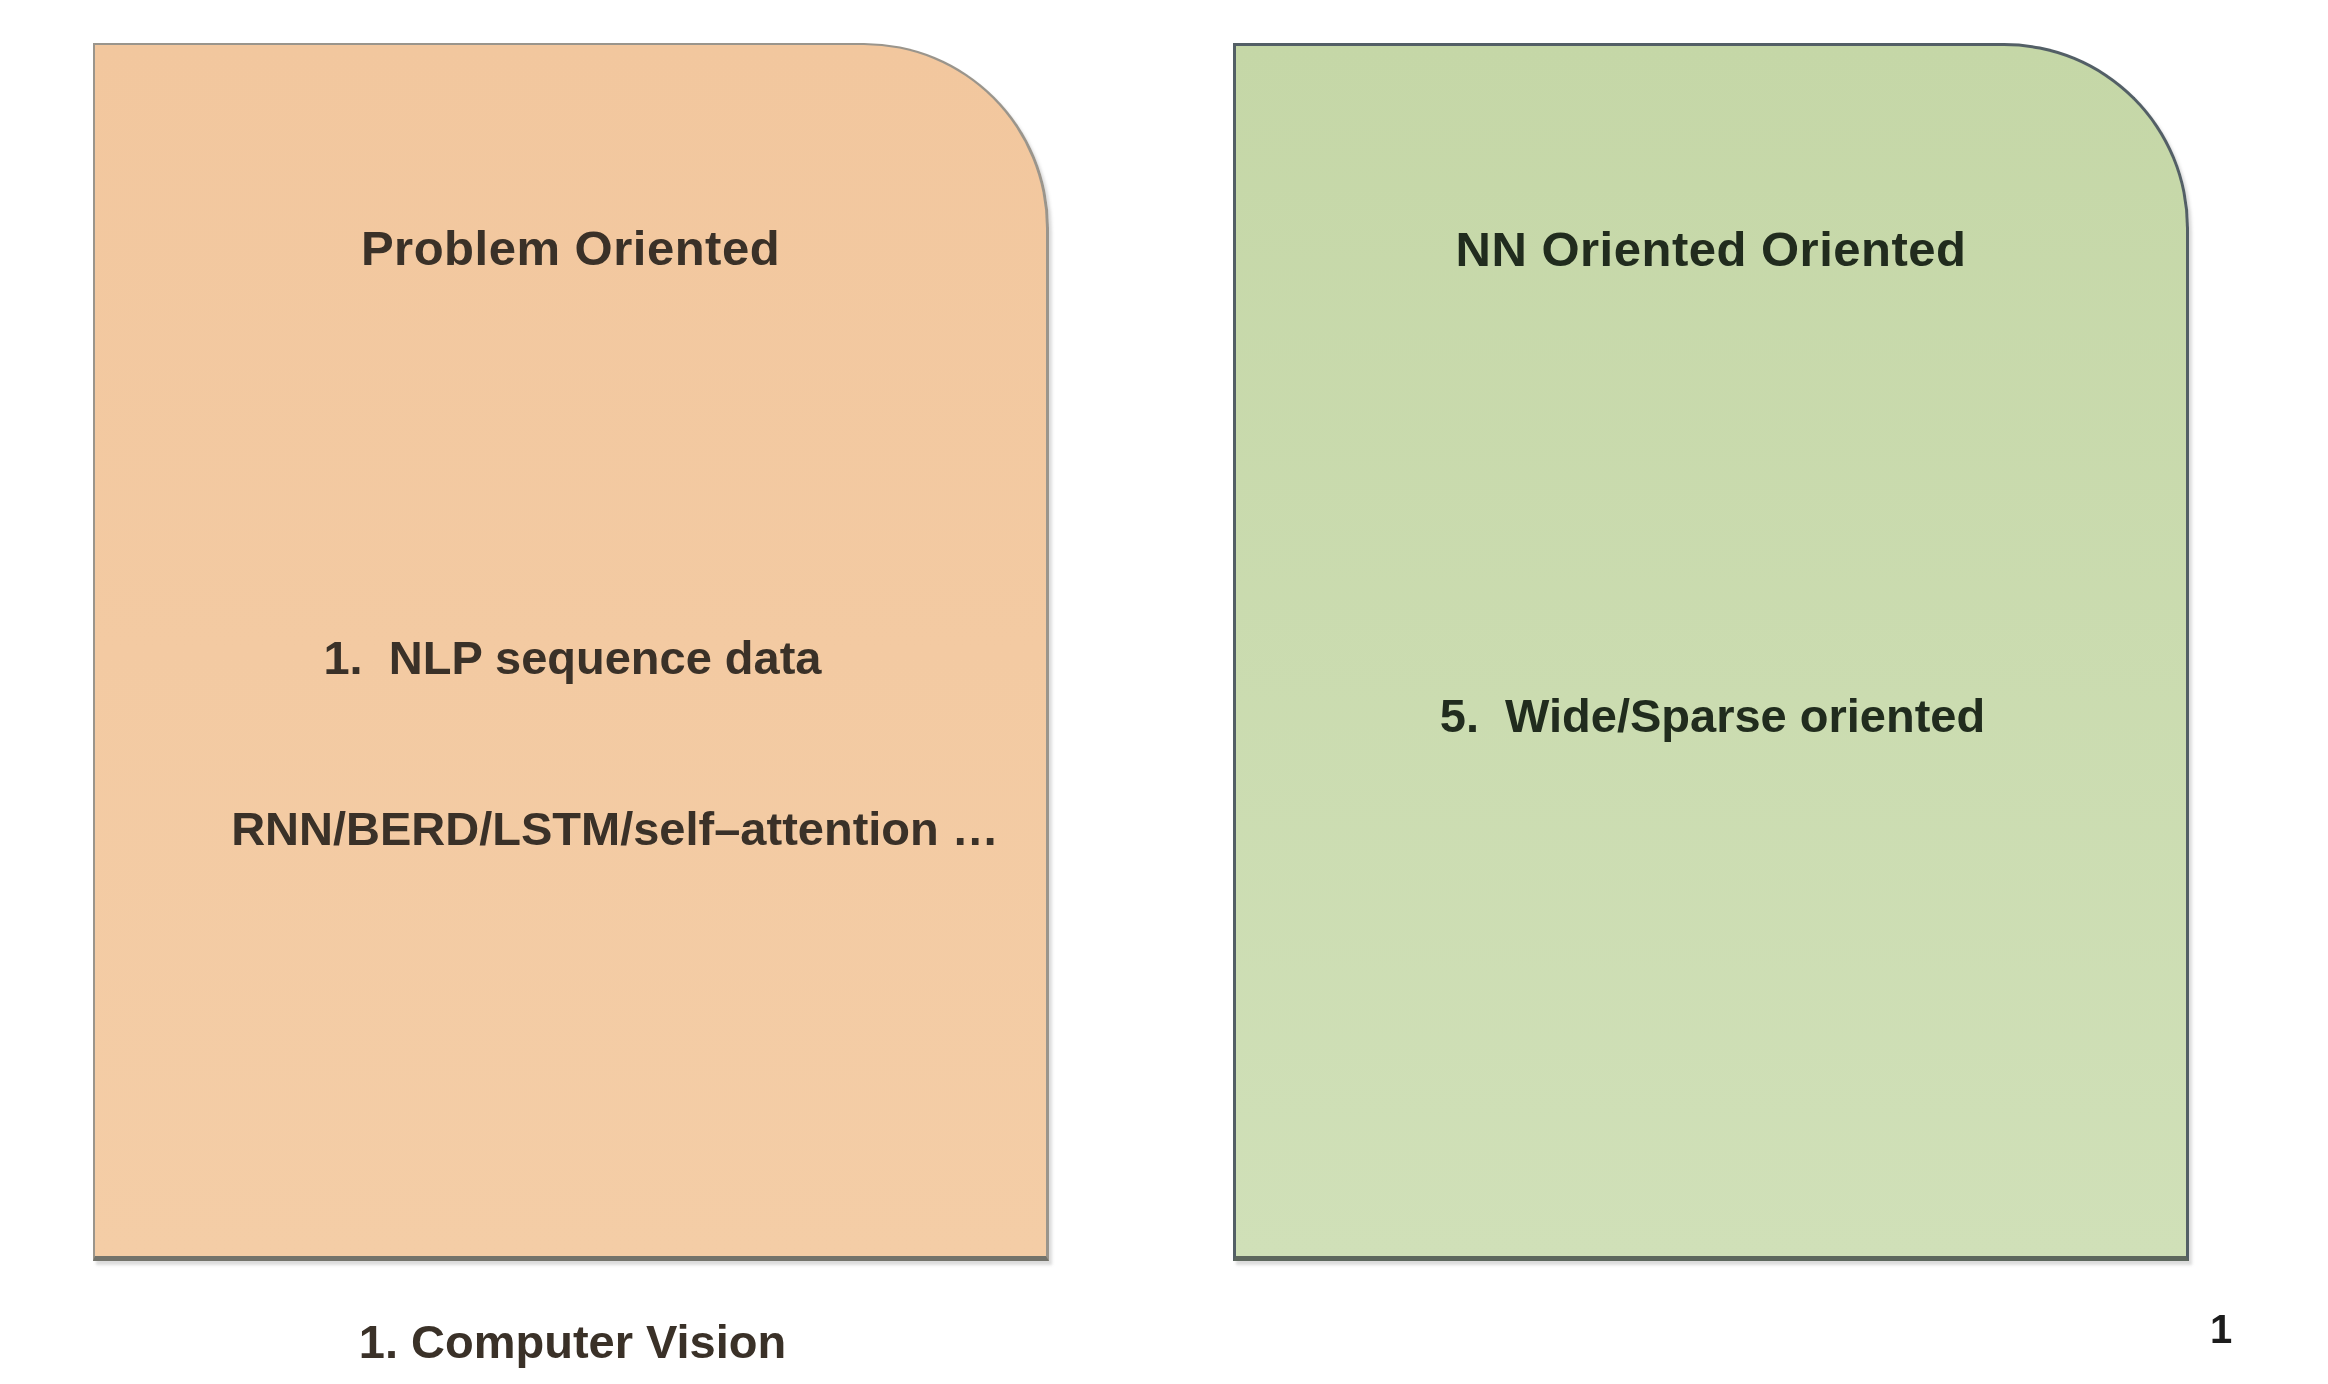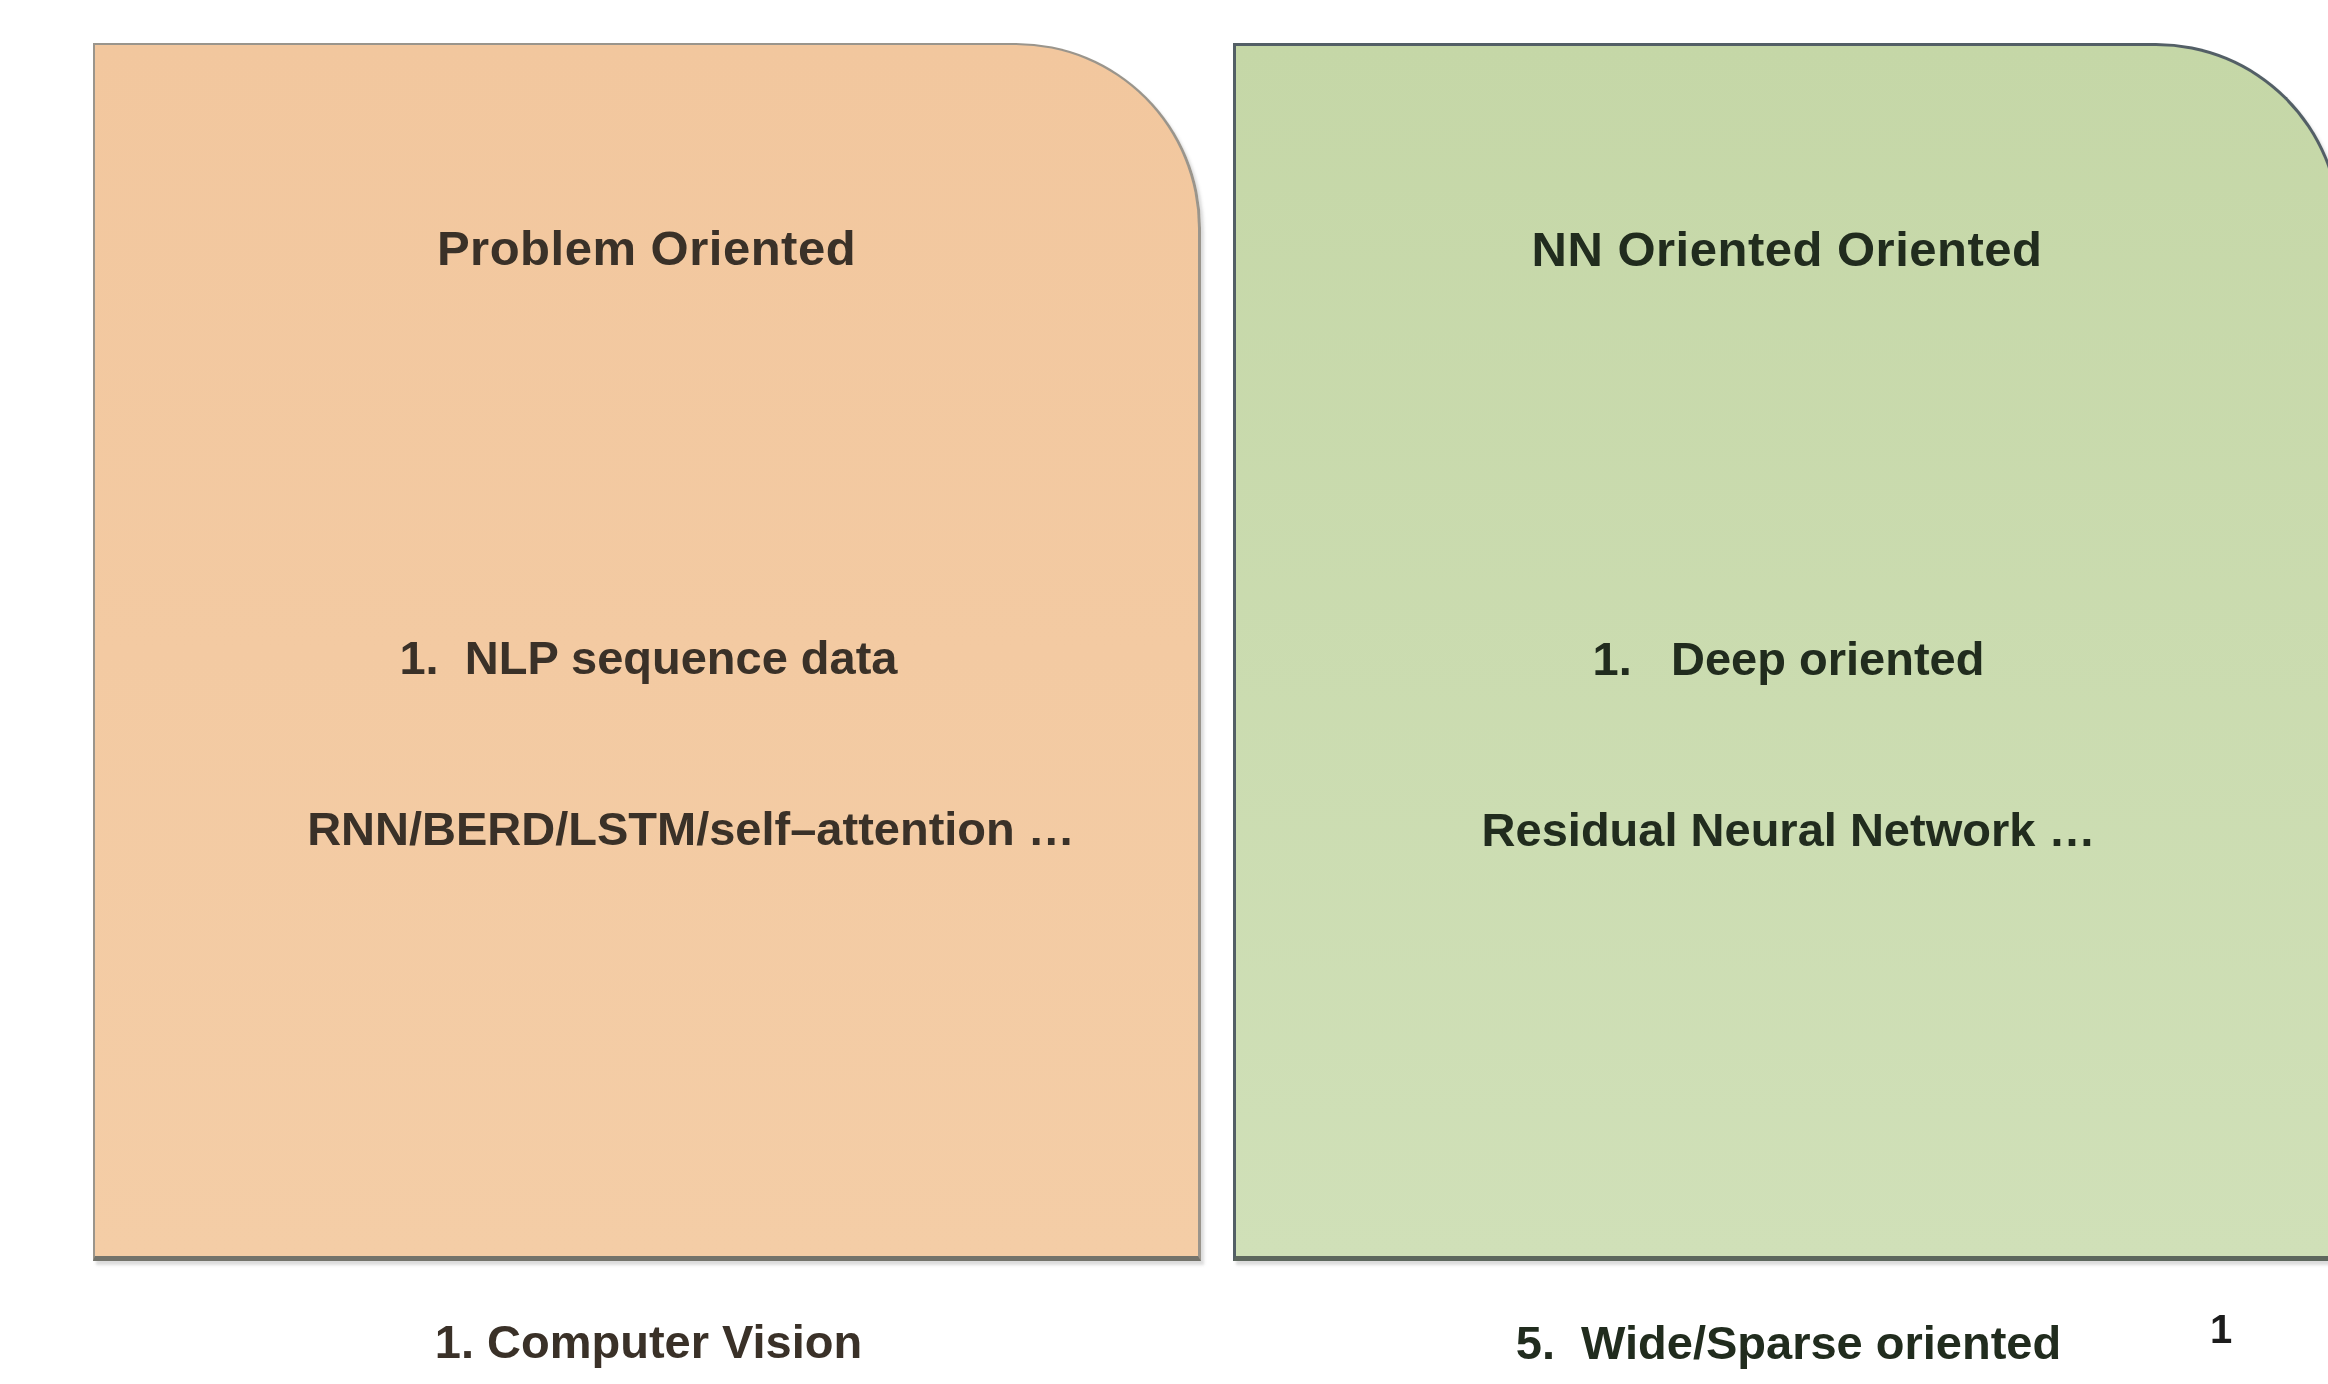--- a/index.html
+++ b/index.html
@@ -7,21 +7,21 @@
     width: 2328px; height: 1384px;
     position: relative;
     background: #ffffff;
     overflow: hidden;
     font-family: "Liberation Sans", "DejaVu Sans", sans-serif;
   }
 
   .panel {
     position: absolute;
     top: 43px;
-    width: 1108px;
+    width: 956px;
     height: 1218px;
     box-sizing: border-box;
     border-top-right-radius: 185px;
   }
   .panel.problem {
     left: 93px;
     background: linear-gradient(180deg, #f2c79e 0%, #f4cda6 100%);
     border: 2px solid #9a958c;
     border-right-width: 3px;
     border-bottom: 5px solid #73736b;
@@ -95,24 +95,20 @@
 
       
 
     </div>
   </div>
 
   <div class="panel nn">
     <div class="panel-title"><span>NN Oriented </span><span class="title-emph">Oriented</span></div>
     <div class="list">
 
-      <div class="group">
-        <div class="line">1.   Deep oriented</div>
-        <div class="line">Residual Neural Network …</div>
-      </div>
 
       <div class="group">
         <div class="line">5.  Wide/Sparse oriented</div>
         
       </div>
 
       
 
       
 

